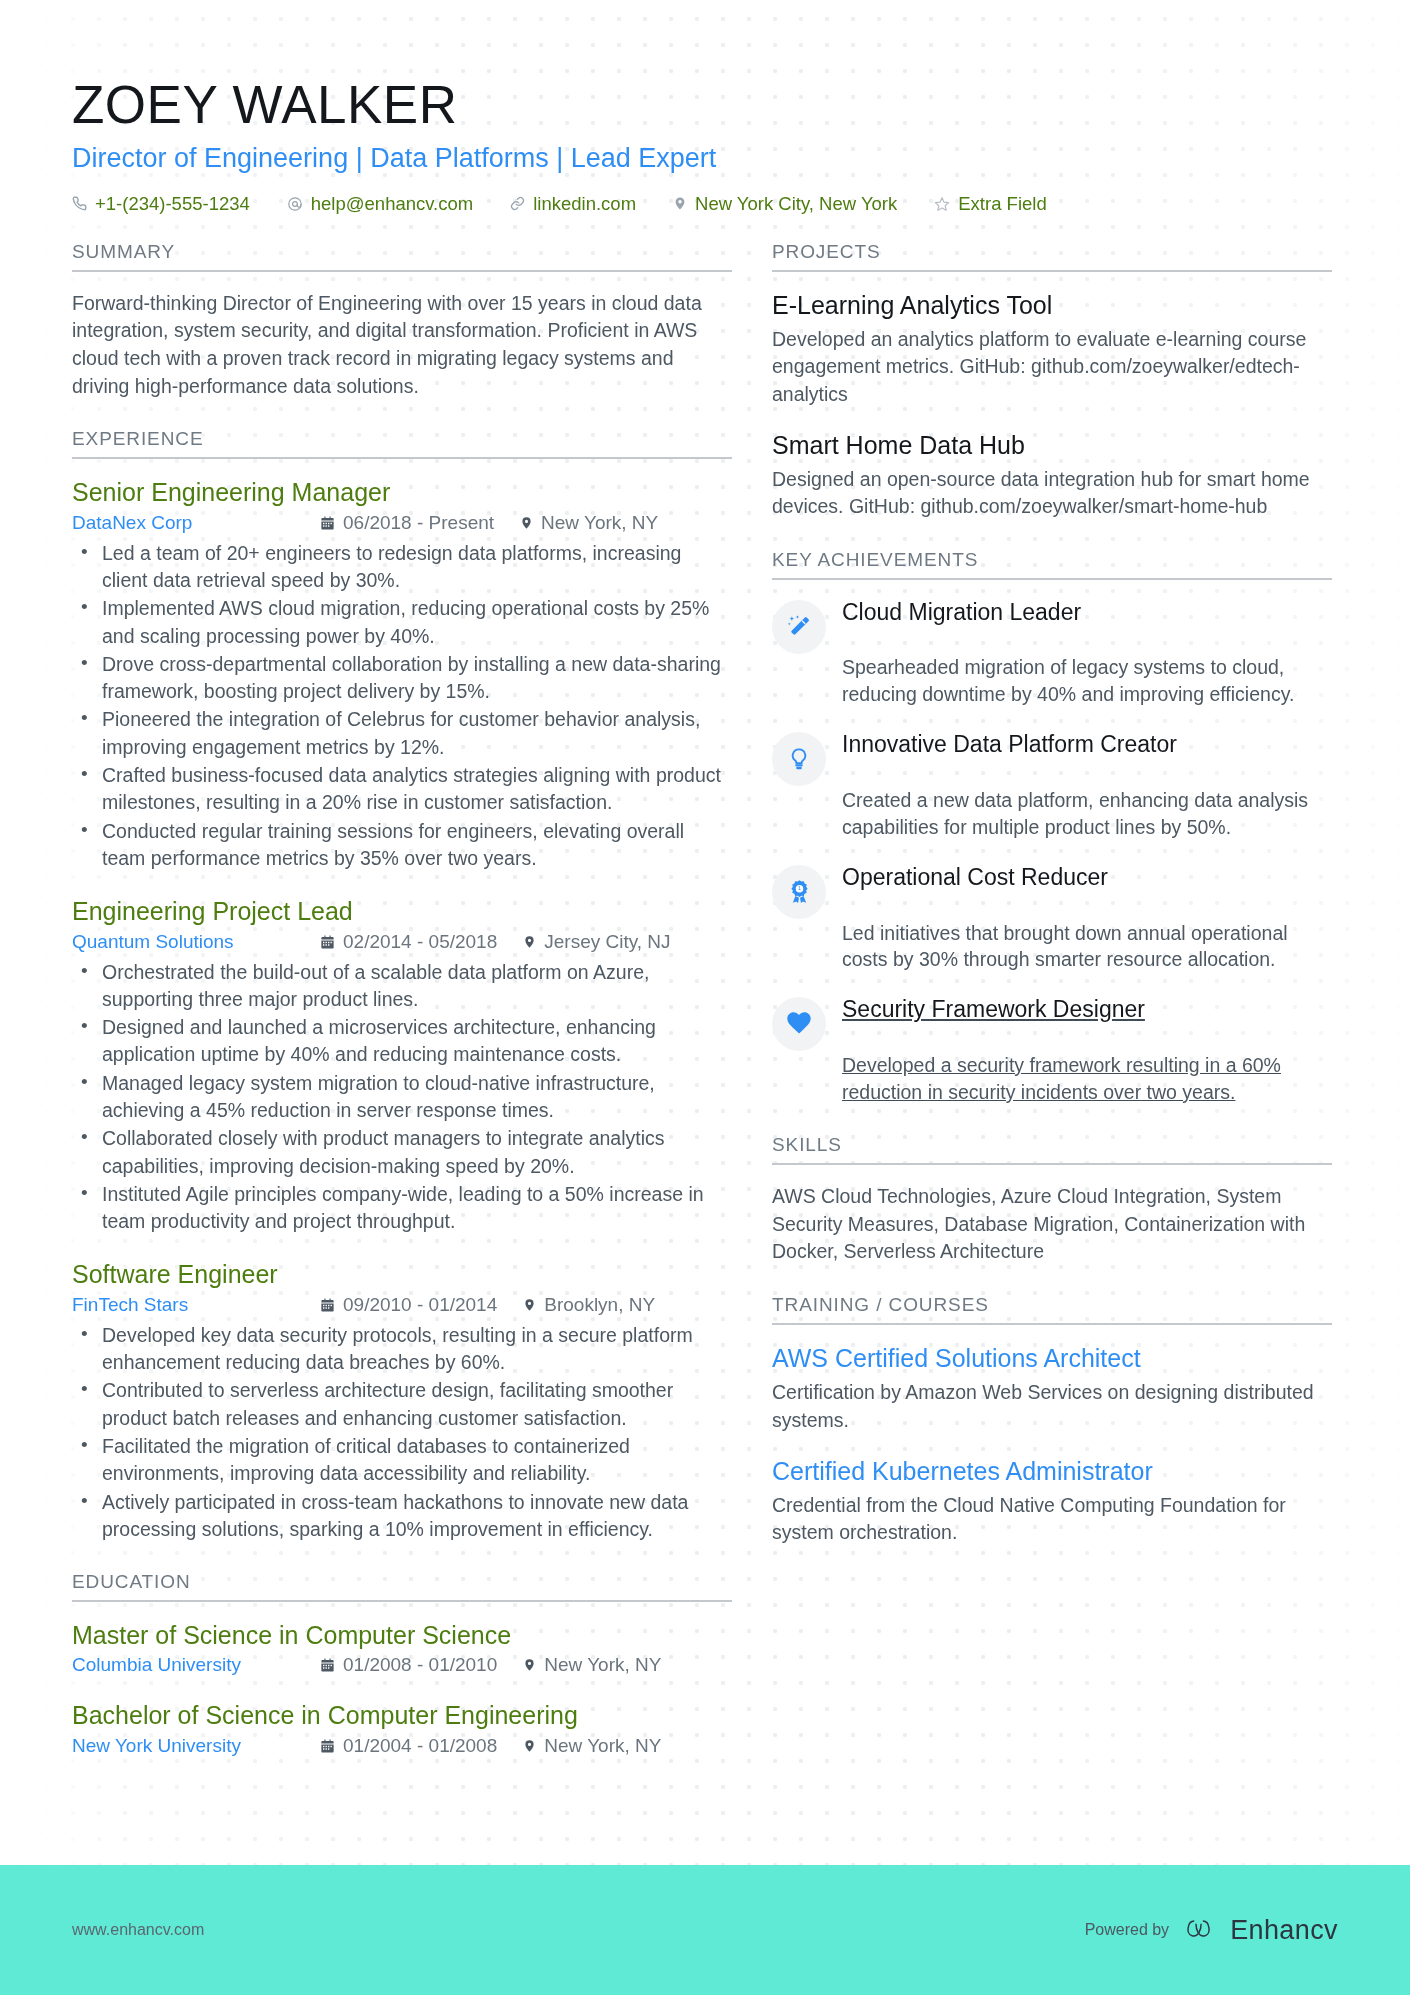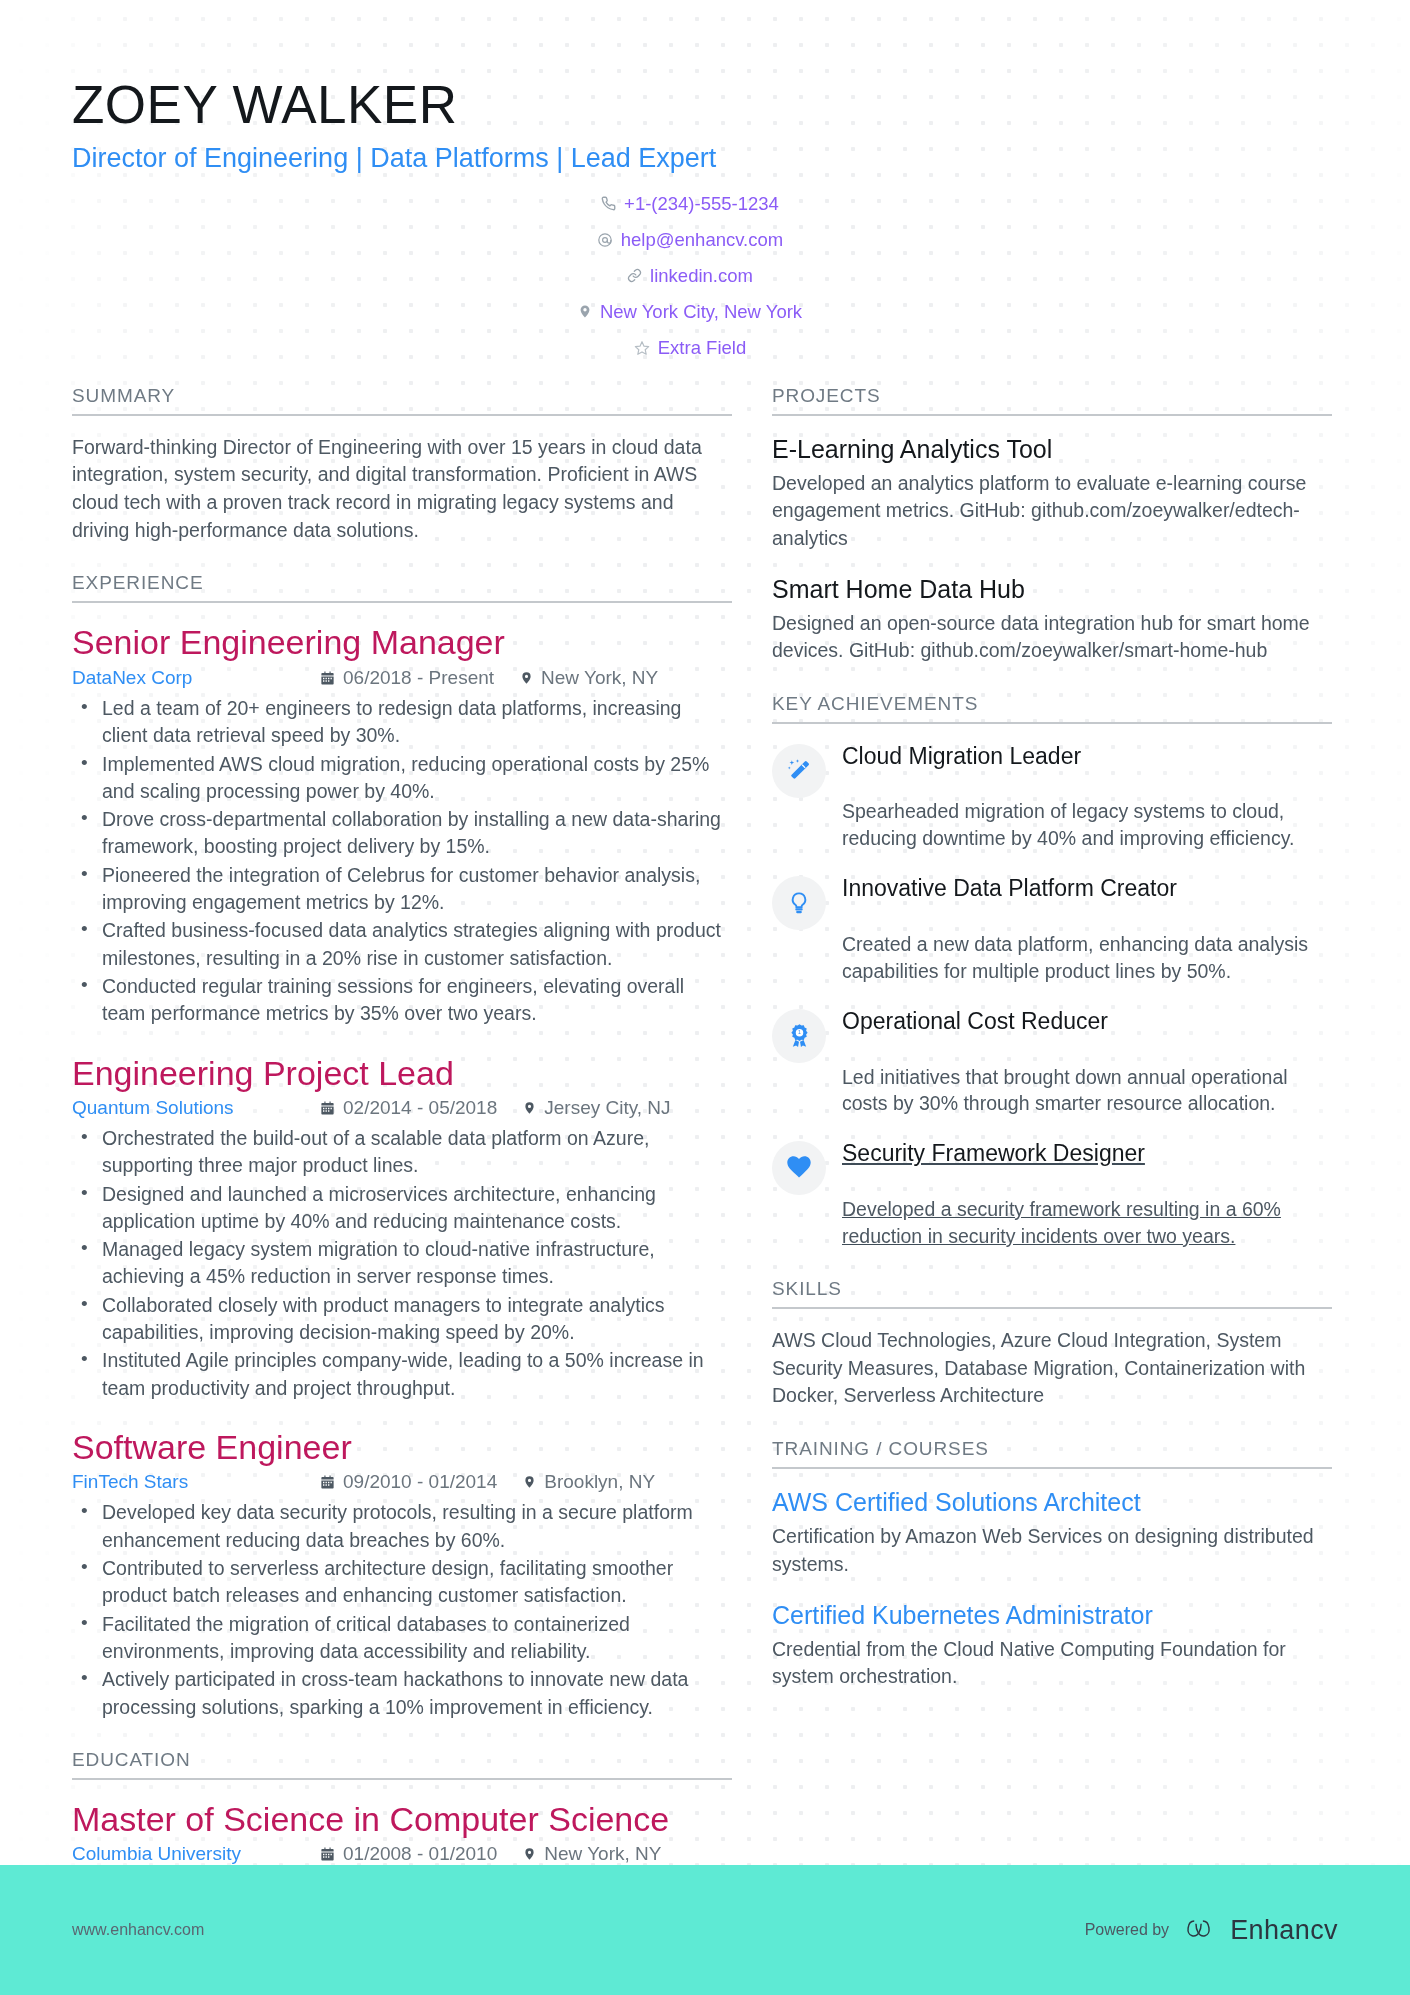--- a/index.html
+++ b/index.html
@@ -71,24 +71,23 @@
     color: #2f8ef4;
     margin-top: 8px;
     line-height: 1.2;
     font-weight: 400;
   }
   .contact-row {
     margin-top: 18px;
     display: flex;
     align-items: center;
     flex-wrap: wrap;
-    gap: 14px;
+    gap: 7px;
     font-size: 18.5px;
-    color: #8b5cf6;
-    flex-direction: column;
+    color: #4d7c0f;
   }
   .contact-item {
     display: inline-flex;
     align-items: center;
     margin-right: 30px;
     white-space: nowrap;
   }
   .contact-item .ci {
     margin-right: 8px;
     color: #9aa4ad;
@@ -135,22 +134,22 @@
   .summary-text {
     font-size: 19.5px;
     line-height: 1.42;
     color: #4d5862;
   }
 
   
   .entry { margin-bottom: 24px; }
   .entry:last-child { margin-bottom: 0; }
   .entry-title {
-    font-size: 34px;
-    color: #be185d;
+    font-size: 25px;
+    color: #4d7c0f;
     font-weight: 400;
     line-height: 1.25;
     margin-bottom: 3px;
   }
   .entry-meta {
     display: flex;
     align-items: center;
     font-size: 19px;
     margin-bottom: 6px;
   }

